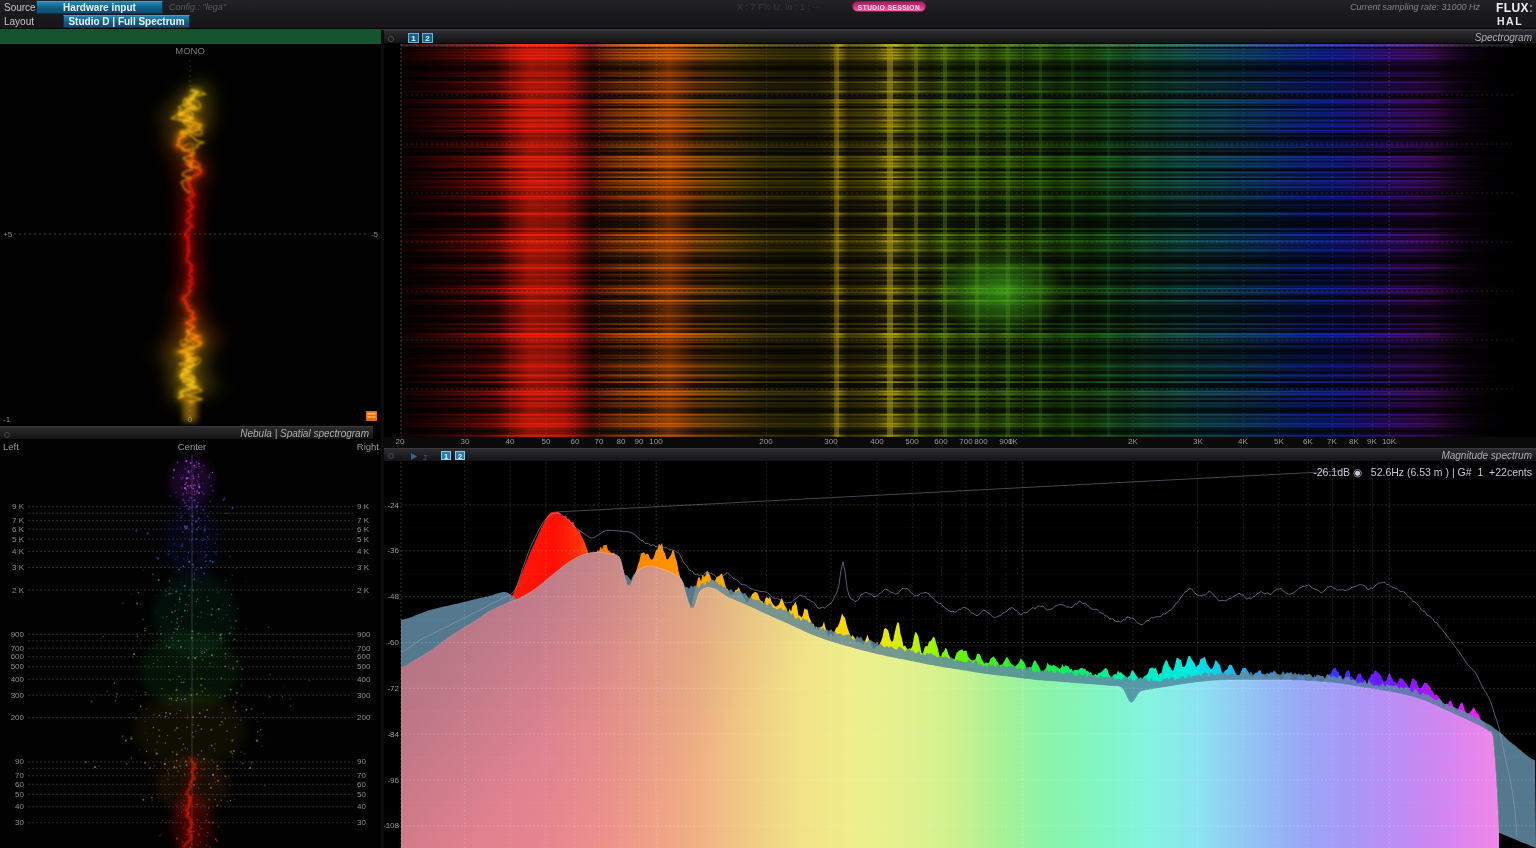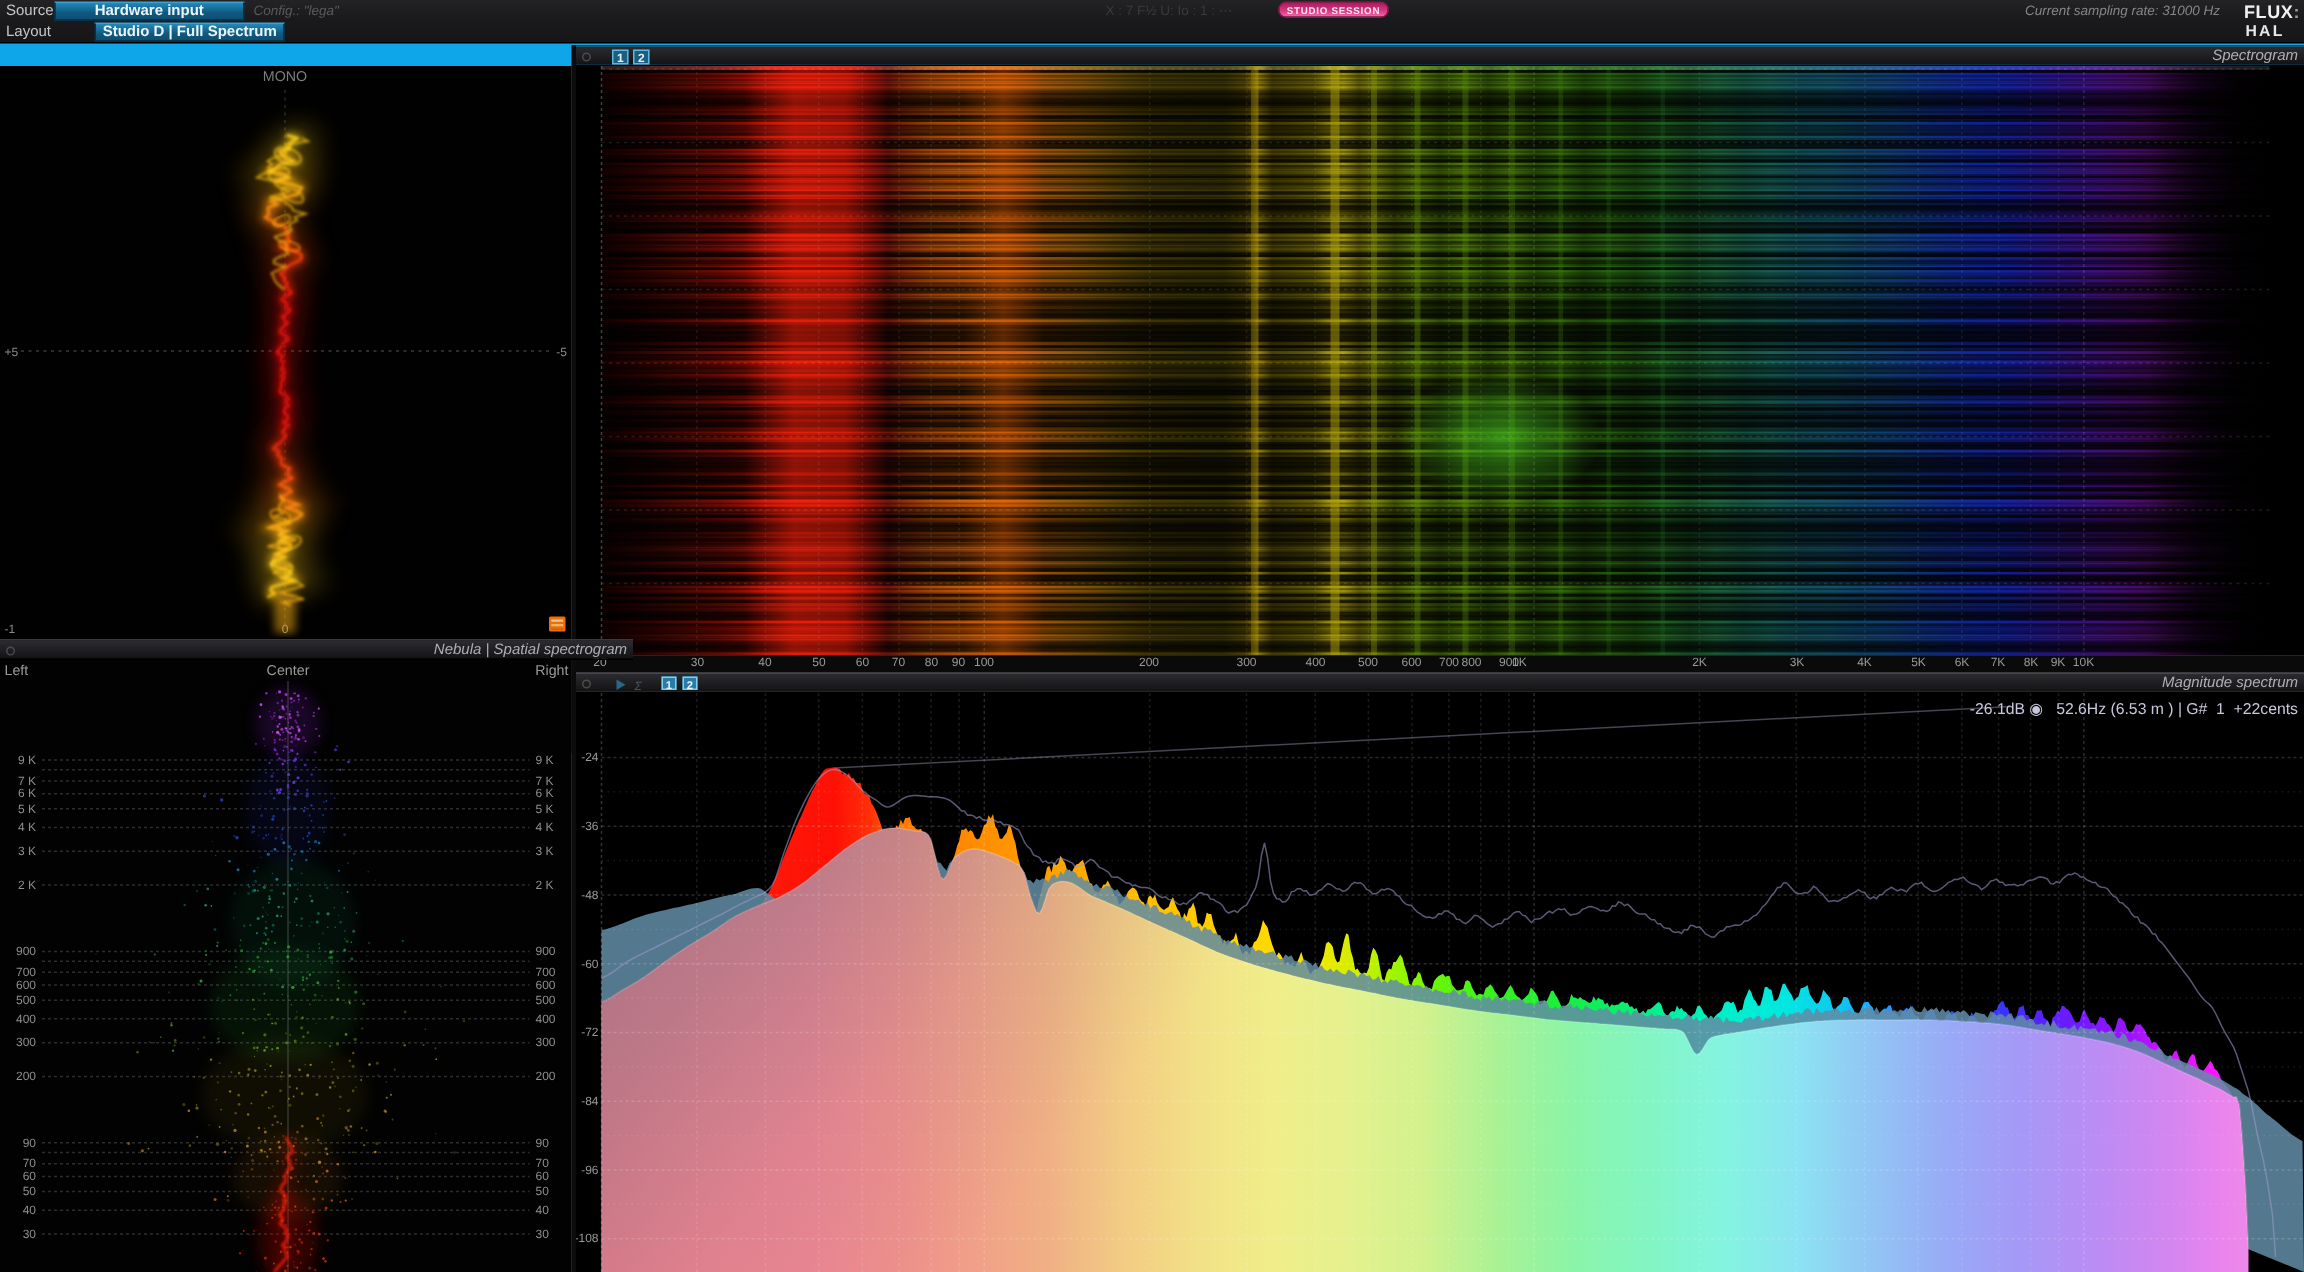--- a/index.html
+++ b/index.html
@@ -1,18 +1,18 @@
 <!DOCTYPE html>
 <html><head><meta charset="utf-8">
 <style>
 *{margin:0;padding:0;box-sizing:border-box;}
 html,body{width:1536px;height:848px;background:#000;overflow:hidden;
   font-family:"Liberation Sans",sans-serif;}
 .abs{position:absolute;}
-#root{position:relative;width:1536px;height:848px;background:#0ea5e9;}
+#root{position:relative;width:1536px;height:848px;background:#14532d;}
 .titlebar{background:linear-gradient(#2c2c30,#131315);border-top:1px solid #3a3a3e;
   border-bottom:1px solid #000;color:#aeaeb4;font-style:italic;font-size:10px;}
 .ticon{position:absolute;left:3px;top:3px;width:30px;height:8px;opacity:.5;}
 </style></head><body>
 <div id="root">
 <div class="abs" style="left:381px;top:30px;width:3px;height:818px;background:#0c0c0c;"></div>
     <div class="abs" style="left:0;top:0;width:1536px;height:29px;background:linear-gradient(#232325,#1a1a1c 45%,#161618);border-bottom:1px solid #000;">
       <div class="abs" style="left:4px;top:2px;color:#c6c6ca;font-size:10px;">Source</div>
       <div class="abs" style="left:4px;top:16px;color:#c6c6ca;font-size:10px;">Layout</div>
       <div class="abs" style="left:36px;top:1px;width:127px;height:13px;background:linear-gradient(#2288b8,#10587e 60%,#0d4f72);border:1px solid #0a3046;border-top-color:#3fa0cc;color:#eaf4fa;font-size:10px;font-weight:bold;text-align:center;line-height:11px;">Hardware input</div>
@@ -416,21 +416,21 @@
       <div class="abs" style="left:749px;top:0px;width:30px;margin-left:-15px;text-align:center;color:#9a9a9a;font-size:8px;">2K</div>
       <div class="abs" style="left:814px;top:0px;width:30px;margin-left:-15px;text-align:center;color:#9a9a9a;font-size:8px;">3K</div>
       <div class="abs" style="left:859px;top:0px;width:30px;margin-left:-15px;text-align:center;color:#9a9a9a;font-size:8px;">4K</div>
       <div class="abs" style="left:895px;top:0px;width:30px;margin-left:-15px;text-align:center;color:#9a9a9a;font-size:8px;">5K</div>
       <div class="abs" style="left:924px;top:0px;width:30px;margin-left:-15px;text-align:center;color:#9a9a9a;font-size:8px;">6K</div>
       <div class="abs" style="left:948px;top:0px;width:30px;margin-left:-15px;text-align:center;color:#9a9a9a;font-size:8px;">7K</div>
       <div class="abs" style="left:970px;top:0px;width:30px;margin-left:-15px;text-align:center;color:#9a9a9a;font-size:8px;">8K</div>
       <div class="abs" style="left:988px;top:0px;width:30px;margin-left:-15px;text-align:center;color:#9a9a9a;font-size:8px;">9K</div>
       <div class="abs" style="left:1005px;top:0px;width:30px;margin-left:-15px;text-align:center;color:#9a9a9a;font-size:8px;">10K</div>
     </div>
-    <div class="abs titlebar" style="left:0;top:426px;width:422px;height:14px;">
+    <div class="abs titlebar" style="left:0;top:426px;width:373px;height:14px;">
       <div class="ticon"><svg width="30" height="8">
           <circle cx="4" cy="4" r="2.5" fill="none" stroke="#777" stroke-width="1"></circle>
         </svg></div>
       <div class="abs" style="right:4px;top:1px;">Nebula | Spatial spectrogram</div>
     </div>
     <div class="abs" style="left:0;top:440px;width:381px;height:408px;background:#020202;overflow:hidden;">
       <svg width="381" height="408" style="position:absolute;left:0;top:0;">
         <defs>
           <filter id="nb1" x="-150%" y="-150%" width="400%" height="400%">
             <feGaussianBlur stdDeviation="5"></feGaussianBlur>

